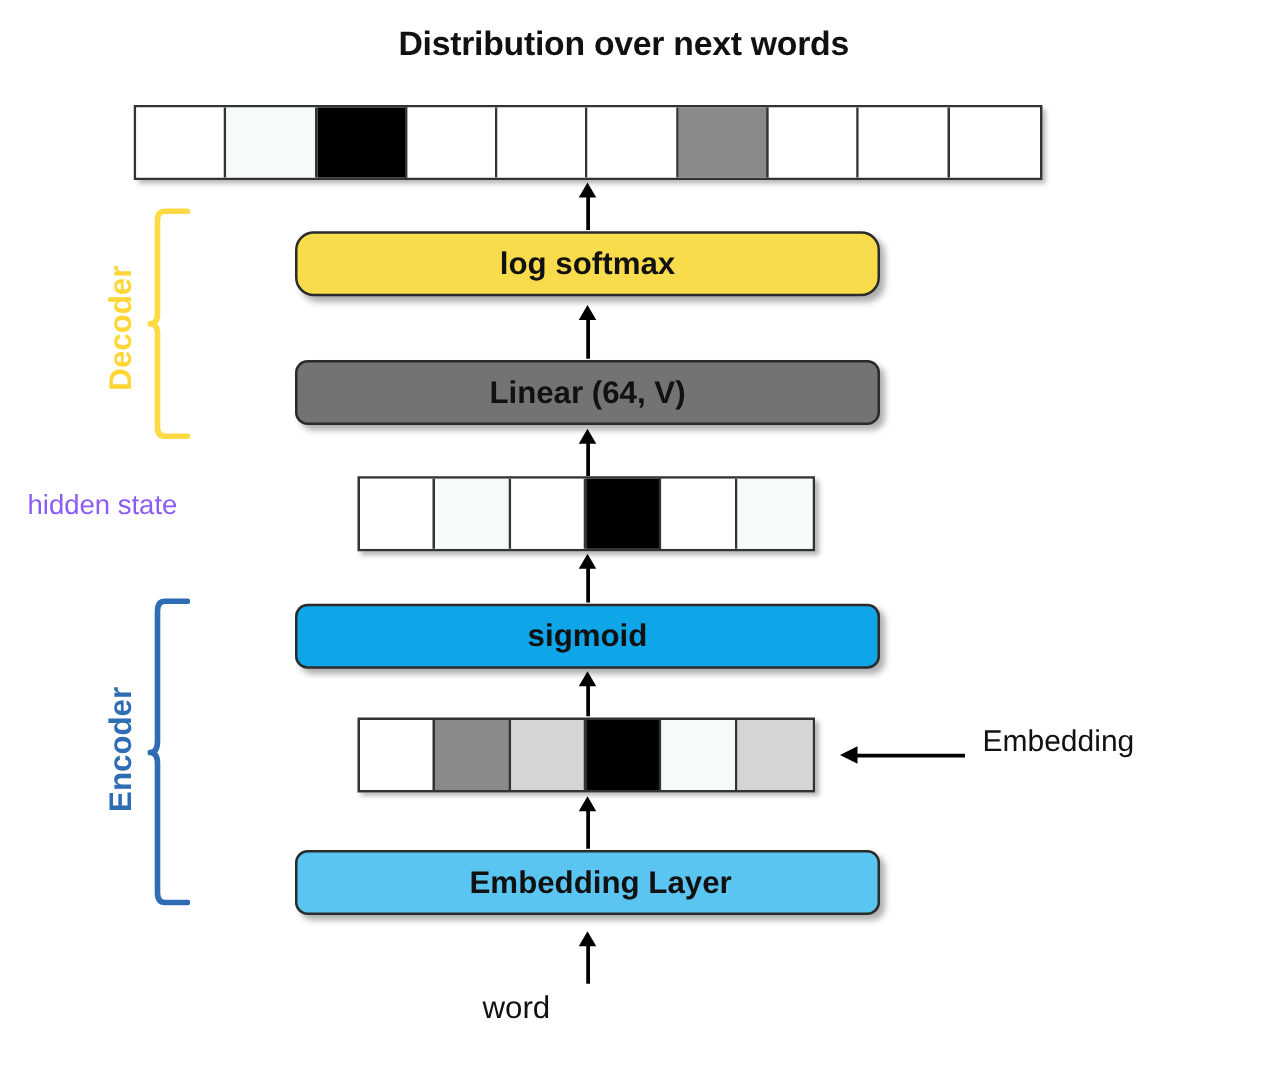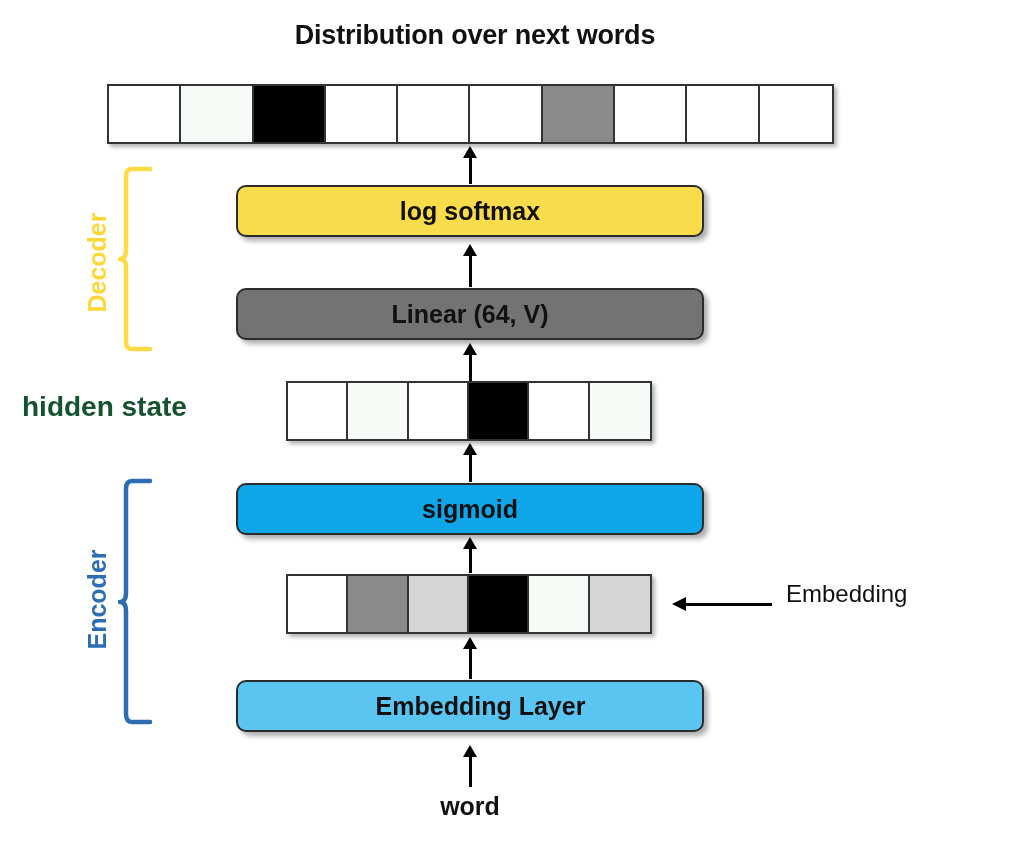--- a/index.html
+++ b/index.html
@@ -24,20 +24,21 @@
   .title {
     position: absolute;
     left: 0;
     top: 20px;
     width: 950px;
     text-align: center;
     font-size: 27px;
     font-weight: bold;
     color: #111111;
     letter-spacing: -0.2px;
+    padding-left: 24px;
   }
 
   
   .vector-row {
     position: absolute;
     display: flex;
     box-sizing: border-box;
     border: 2.5px solid #333333;
     box-shadow: 3px 3px 4px rgba(0,0,0,0.30);
     background: #ffffff;
@@ -83,21 +84,21 @@
     border: 2.5px solid #2b2b2b;
     border-radius: 10px;
     display: flex;
     align-items: center;
     justify-content: center;
     font-size: 25px;
     font-weight: bold;
     color: #111111;
     box-shadow: 4px 4px 5px rgba(0,0,0,0.32);
   }
-  #box-logsoftmax { top: 185px; }
+  #box-logsoftmax { top: 185px; border-radius: 15px; }
   #box-linear     { top: 288px; }
   #box-sigmoid    { top: 483px; }
   #box-embedlayer { top: 680px; padding-left: 21px; }
 
   
   .arrow-up {
     position: absolute;
     left: 466px;
     width: 8px;
   }
@@ -192,23 +193,23 @@
   }
   #decoder-bracket { left: 118px; top: 166px; width: 34px; height: 186px; }
   #encoder-bracket { left: 118px; top: 478px; width: 34px; height: 247px; }
 
   
   #word-label {
     position: absolute;
     left: 386px;
     top: 792px;
     width: 168px;
-    text-align: center;
+    text-align: left;
     font-size: 25px;
-    font-weight: bold;
+    font-weight: normal;
     color: #111111;
   }
 </style>
 </head>
 <body>
 
 <div id="canvas">
 
   <div class="title">Distribution over next words</div>
 
@@ -246,21 +247,21 @@
 
   <div class="proc-box" id="box-linear" style="background:#737373">
     <span>Linear (64, V)</span>
   </div>
 
   <div class="arrow-up" id="arrow-c">
     <div class="head"></div>
       <div class="shaft"></div>
   </div>
 
-  <div style="position:absolute;left:22px;top:391px;font-size:28px;font-weight:bold;color:#14532d;">hidden state</div>
+  <div style="position:absolute;left:22px;top:391px;font-size:22px;font-weight:normal;color:#8b5cf6;">hidden state</div>
 
   <div class="vector-row" id="hidden-row">
     <div class="vector-cell" style="background:#FFFFFF"></div>
     <div class="vector-cell" style="background:#F7FBF7"></div>
     <div class="vector-cell" style="background:#FFFFFF"></div>
     <div class="vector-cell" style="background:#000000"></div>
     <div class="vector-cell" style="background:#FFFFFF"></div>
     <div class="vector-cell" style="background:#F7FBF7"></div>
   </div>
 

